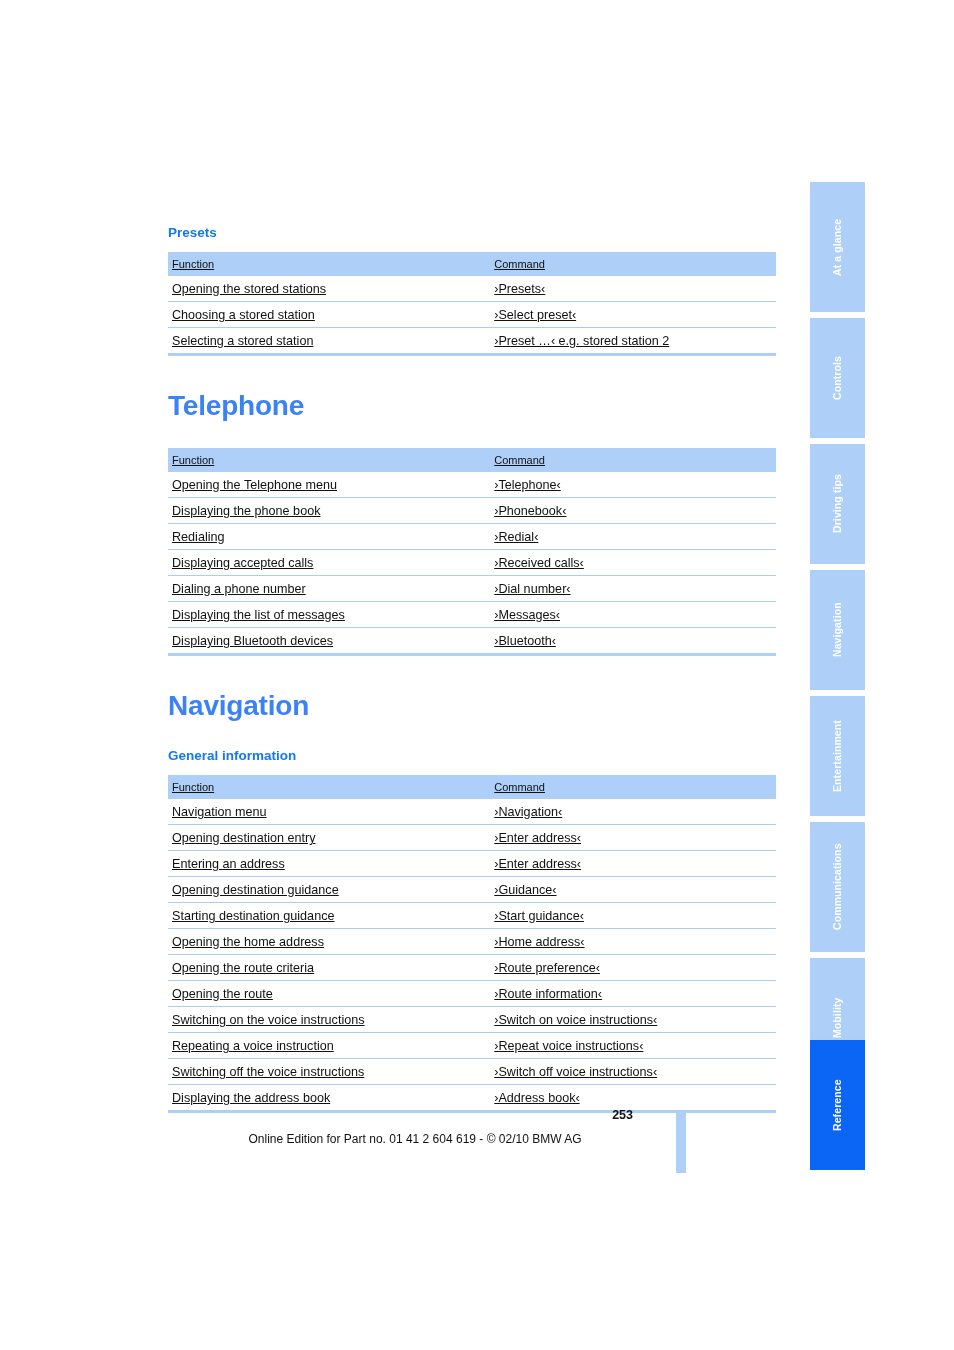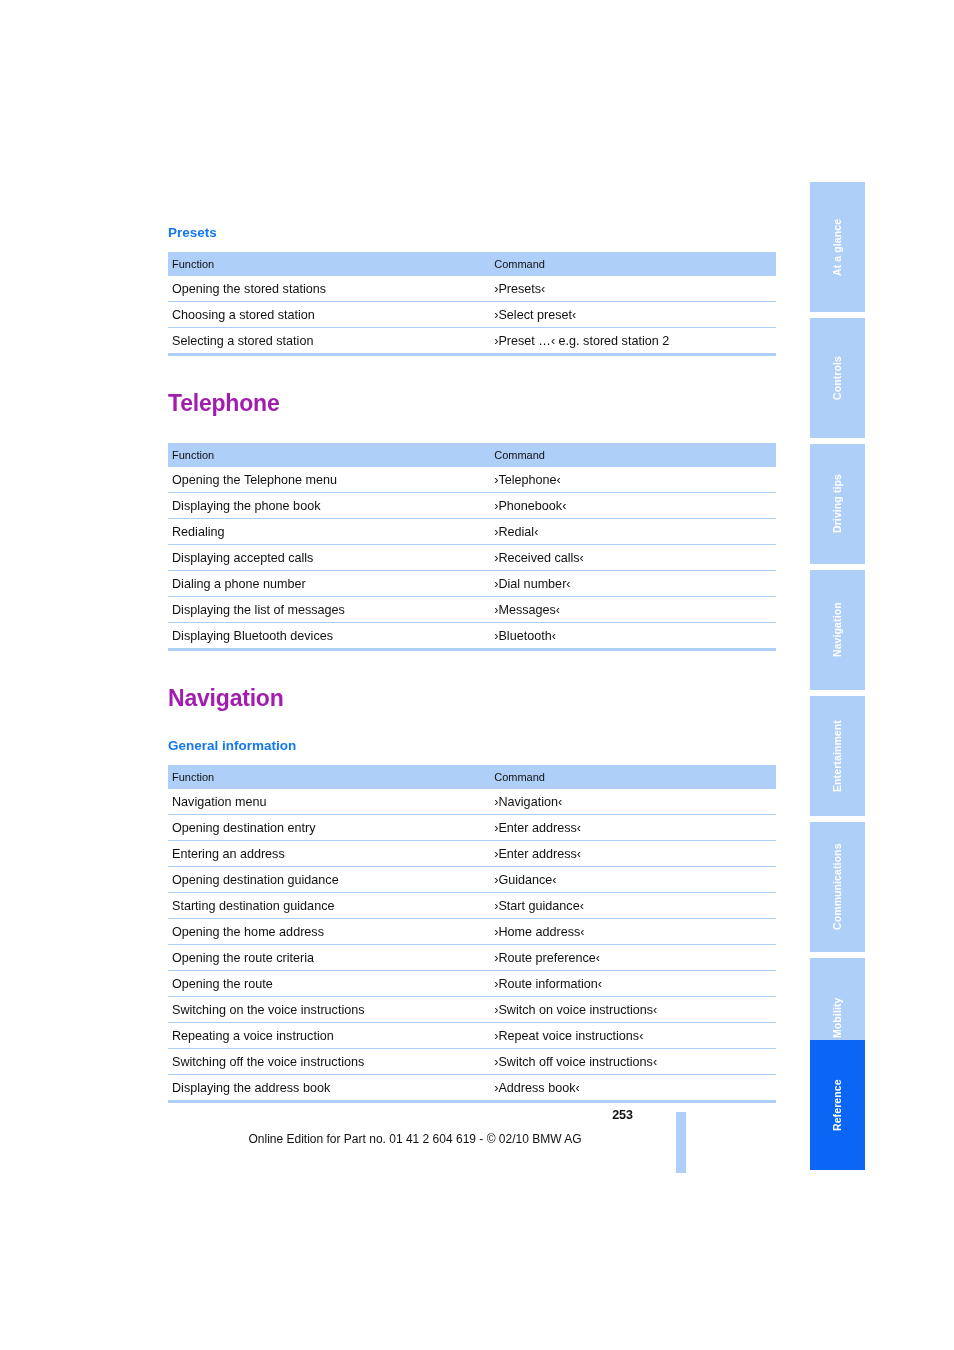--- a/index.html
+++ b/index.html
@@ -17,42 +17,43 @@
 
   
   #content {
     position: absolute;
     left: 168px;
     top: 225px;
     width: 608px;
   }
 
   h1.section-title {
-    color: #a21caf;
-    font-size: 23px;
+    color: #3b82f6;
+    font-size: 28px;
     font-weight: bold;
     margin: 0 0 26px 0;
     letter-spacing: -0.2px;
   }
   h2.sub-title {
     color: #1478f0;
     font-size: 13.5px;
     font-weight: bold;
     margin: 0 0 12px 0;
   }
   .sec-spacer-lg { height: 34px; }
 
   
   table.cmd-table {
     width: 100%;
     border-collapse: collapse;
     border-spacing: 0;
     font-size: 12.6px;
     color: #111111;
     table-layout: fixed;
+    text-decoration: underline;
   }
   table.cmd-table col.c-fn { width: 53%; }
   table.cmd-table col.c-cmd { width: 47%; }
 
   table.cmd-table thead th {
     background: #aecff7;
     color: #111111;
     font-weight: normal;
     font-size: 11px;
     text-align: left;

